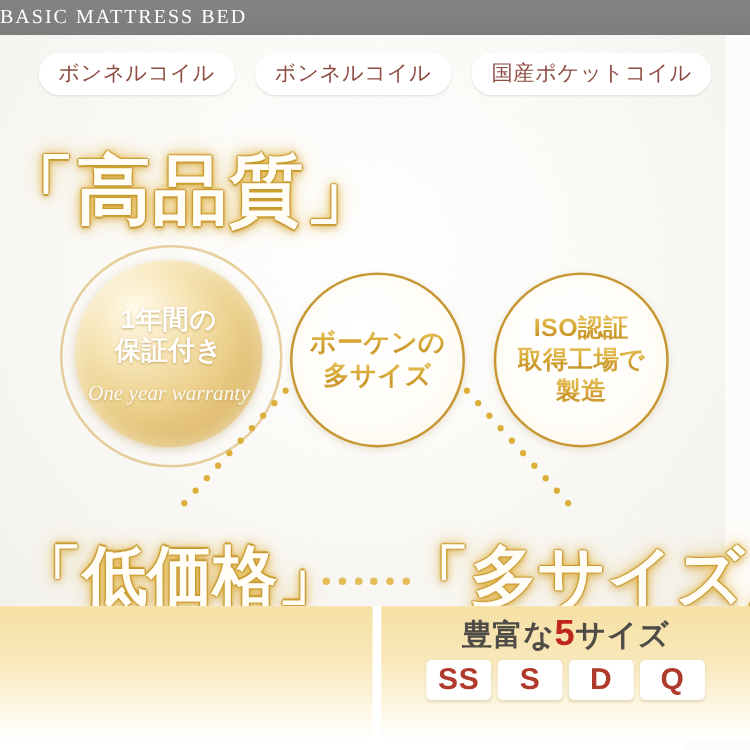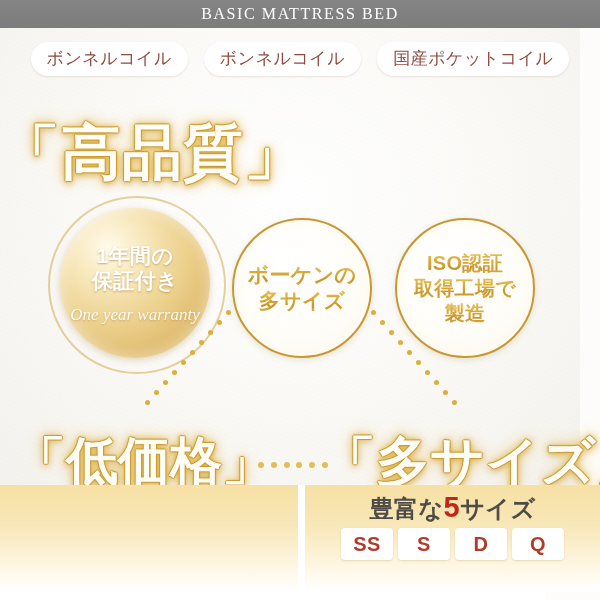--- a/index.html
+++ b/index.html
@@ -20,21 +20,20 @@
 
   
   .header-band {
     position: absolute;
     left: 0; top: 0;
     width: 600px;
     height: 28px;
     background: linear-gradient(180deg,#848484 0%,#808080 55%,#7c7c7c 100%);
     display: flex;
     align-items: center;
-    justify-content: center;
   }
   .header-title {
     color: #ffffff;
     font-family: "Liberation Serif", "DejaVu Serif", serif;
     font-size: 16px;
     letter-spacing: 1.6px;
     white-space: nowrap;
   }
 
   
@@ -275,21 +274,21 @@
     gap: 5px;
   }
   .size-box {
     width: 52px;
     height: 32px;
     background: #ffffff;
     border-radius: 4px;
     display: flex;
     align-items: center;
     justify-content: center;
-    font-size: 20px;
+    font-size: 24px;
     font-weight: bold;
     color: #b03a2b;
     box-shadow: 0 1px 2px rgba(150,120,60,.22);
     letter-spacing: .5px;
     text-align: right;
   }
 </style>
 </head>
 <body>
 

